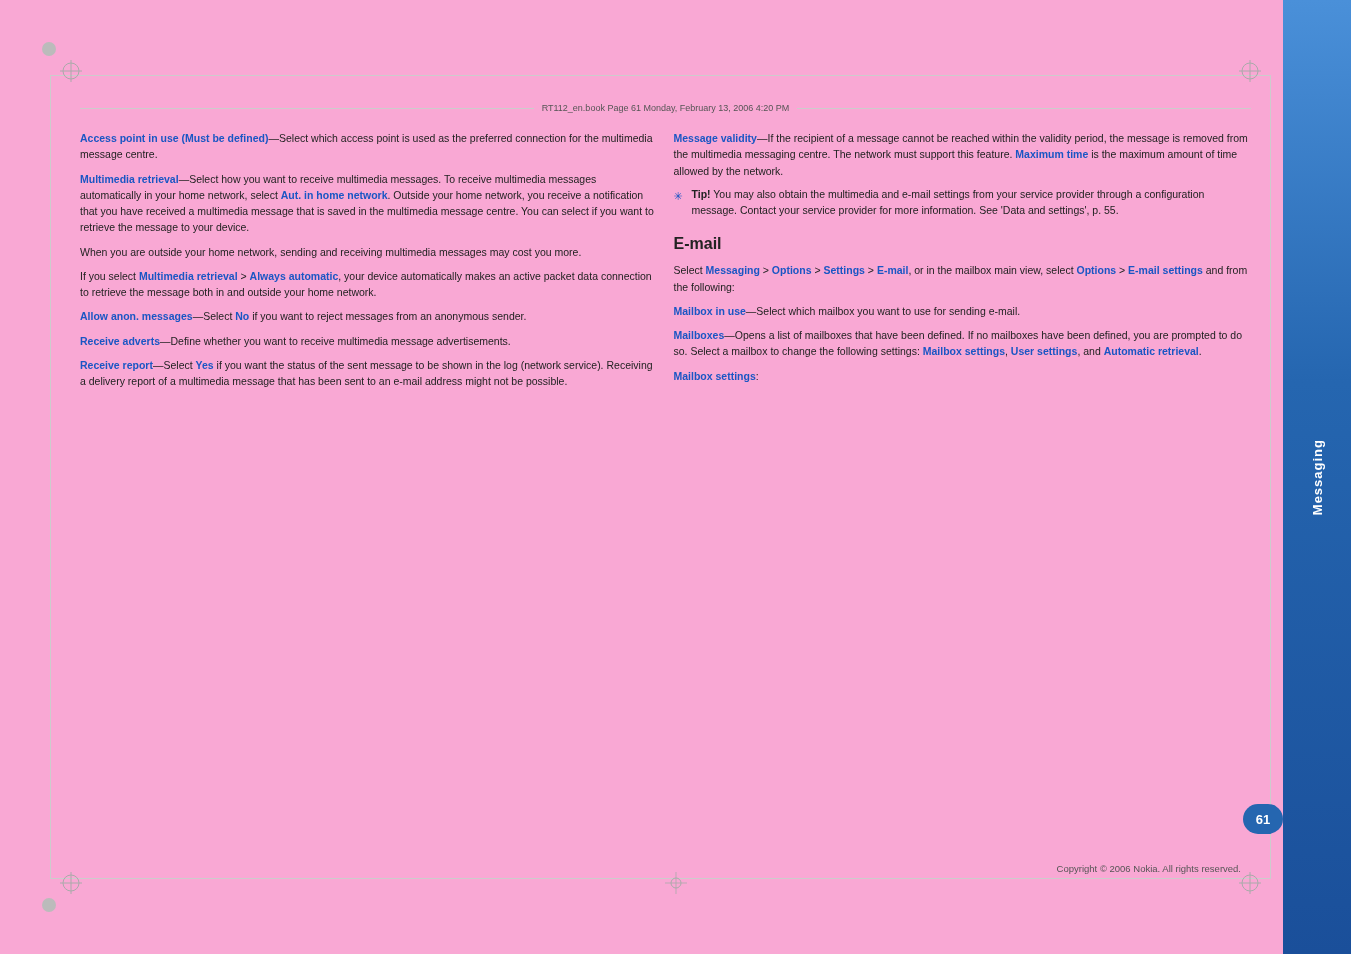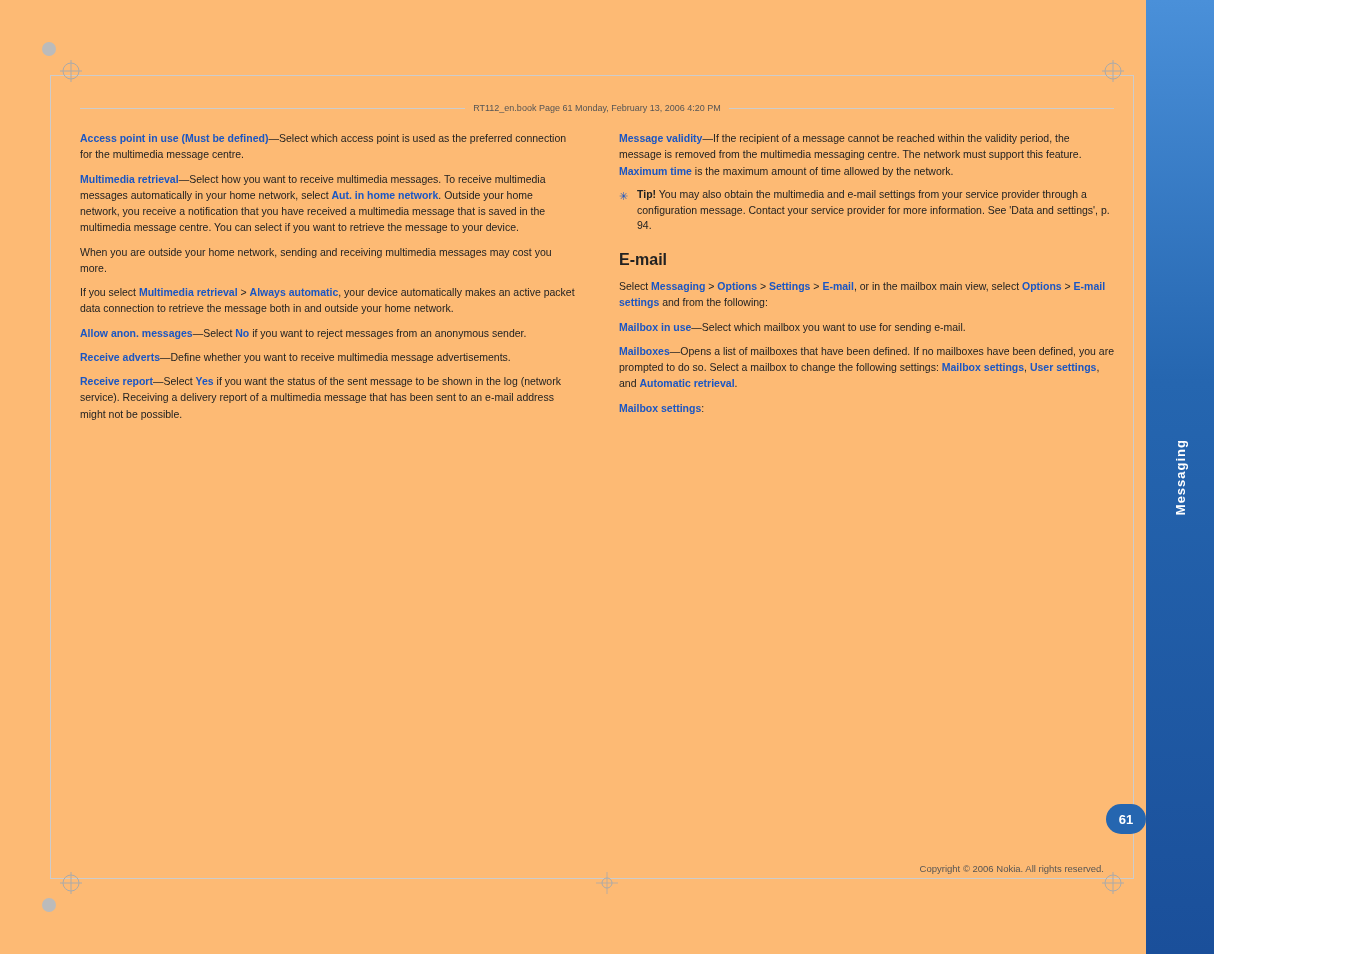--- a/index.html
+++ b/index.html
@@ -9,23 +9,23 @@
       background: #ffffff;
       font-family: Arial, Helvetica, sans-serif;
       font-size: 11px;
       color: #222;
       overflow: hidden;
       position: relative;
     }
 
     
     .page {
-      width: 1214px;
+      width: 1351px;
       height: 954px;
-      background: #fdba74;
+      background: #f9a8d4;
       position: relative;
     }
 
     
     .right-sidebar {
       position: absolute;
       right: 0;
       top: 0;
       width: 68px;
       height: 954px;
@@ -92,21 +92,21 @@
     }
 
     
     .two-columns {
       position: absolute;
       top: 130px;
       left: 80px;
       right: 100px;
       bottom: 100px;
       display: flex;
-      gap: 44px;
+      gap: 16px;
     }
 
     .column {
       flex: 1;
       font-size: 10.5px;
       line-height: 1.5;
       color: #222;
     }
 
     
@@ -304,21 +304,21 @@
 
     <div class="column">
 
 
       <p class="para">
         <span class="blue-link">Message validity</span>—If the recipient of a message cannot be reached within the validity period, the message is removed from the multimedia messaging centre. The network must support this feature. <span class="blue-link">Maximum time</span> is the maximum amount of time allowed by the network.
       </p>
 
       <div class="tip-box">
         <span class="tip-icon">✳</span>
-        <span><b>Tip!</b> </span><span>You may also obtain the multimedia and e-mail settings from your service provider through a configuration message. Contact your service provider for more information. See 'Data and settings', p. 94.</span>
+        <span><b>Tip!</b> </span><span>You may also obtain the multimedia and e-mail settings from your service provider through a configuration message. Contact your service provider for more information. See 'Data and settings', p. 55.</span>
       </div>
 
       <h2 class="section-heading">E-mail</h2>
 
       <p class="para">
         Select <span class="blue-link">Messaging</span> &gt; <span class="blue-link">Options</span> &gt; <span class="blue-link">Settings</span> &gt; <span class="blue-link">E-mail</span>, or in the mailbox main view, select <span class="blue-link">Options</span> &gt; <span class="blue-link">E-mail settings</span> and from the following:
       </p>
 
       <p class="para">
         <span class="blue-link">Mailbox in use</span>—Select which mailbox you want to use for sending e-mail.

